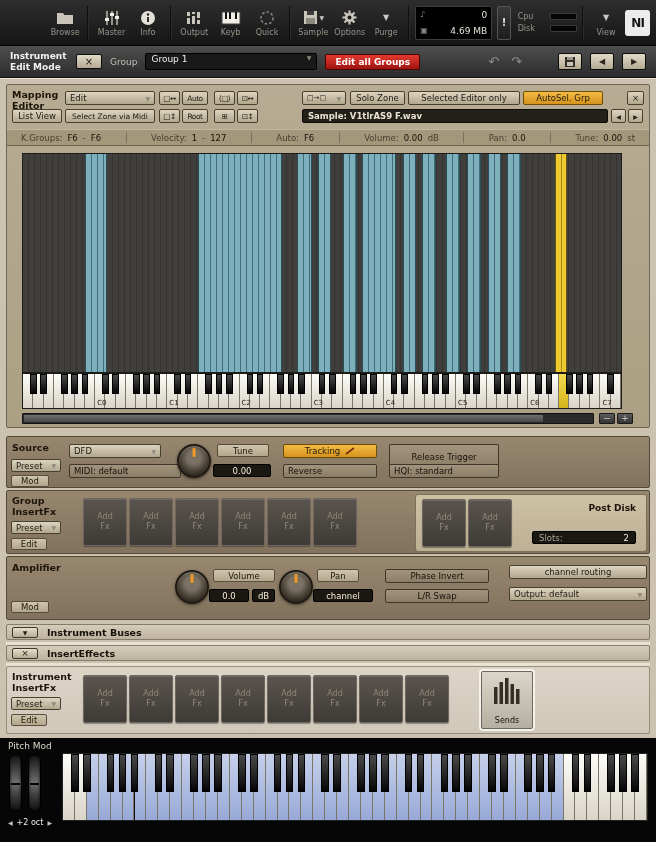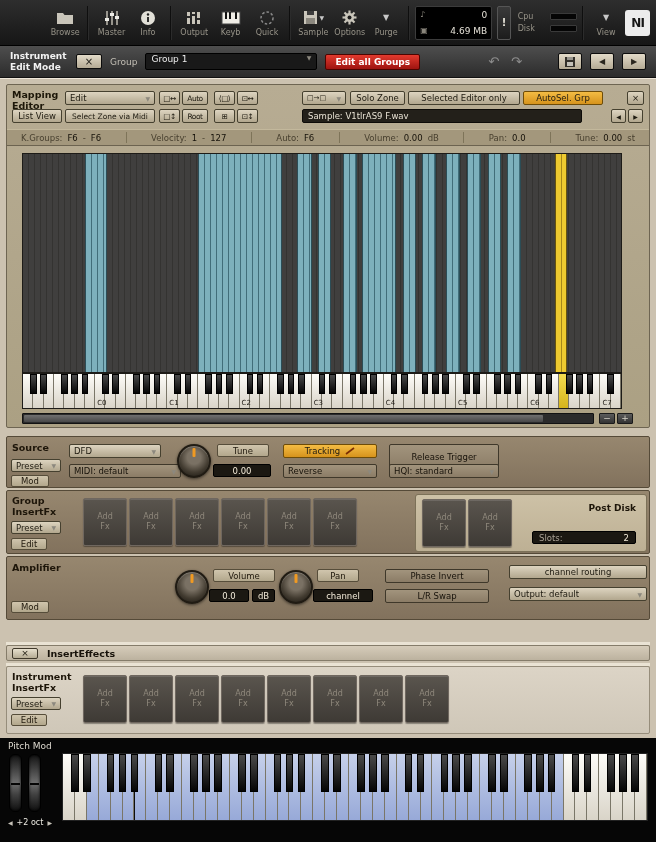--- a/index.html
+++ b/index.html
@@ -348,21 +348,21 @@
     <div class="btn abs" style="left:620px;top:6px;width:17px;height:14px;">
       <span>×</span>
       </div>
 
     <div class="btn abs" style="left:5px;top:24px;width:50px;height:14px;">List View</div>
     <div class="btn abs" style="left:58px;top:24px;width:90px;height:14px;font-size:7.5px;">Select Zone via Midi</div>
     <div class="btn tool abs" style="left:152px;top:24px;width:21px;height:14px;">□↕</div>
     <div class="btn tool abs" style="left:175px;top:24px;width:26px;height:14px;">Root</div>
     <div class="btn tool abs" style="left:207px;top:24px;width:21px;height:14px;">⊞</div>
     <div class="btn tool abs" style="left:230px;top:24px;width:21px;height:14px;">⊡↕</div>
-    <div class="inset abs" style="left:295px;top:24px;width:280px;height:14px;">Sample: V1tlrAS9 F.wav</div>
+    <div class="inset abs" style="left:295px;top:24px;width:306px;height:14px;font-weight:bold;">Sample: V1tlrAS9 F.wav</div>
     <div class="btn abs" style="left:604px;top:24px;width:15px;height:14px;font-size:6px;">
       <span>◀</span>
       </div>
     <div class="btn abs" style="left:621px;top:24px;width:15px;height:14px;font-size:6px;">
       <span>▶</span>
       </div>
 
     <div class="map-info">
       <span class="ig">
           <span class="l">K.Groups:</span>
@@ -636,20 +636,26 @@
     <div class="valbox" style="left:306px;top:32px;width:60px;">channel</div>
     <div class="obtn abs" style="left:378px;top:12px;width:104px;height:14px;">Phase Invert</div>
     <div class="obtn abs" style="left:378px;top:32px;width:104px;height:14px;">L/R Swap</div>
     <div class="btn abs" style="left:502px;top:8px;width:138px;height:14px;">channel routing</div>
     <div class="btn dd abs" style="left:502px;top:30px;width:138px;height:14px;">
       <span>Output: default</span>
         <span class="arr">▼</span>
       </div>
   </div>
 
+  <div class="bar" style="top:624px;">
+    <div class="bbtn">
+      <span>▼</span>
+      </div>
+    <span class="t">Instrument Buses</span>
+  </div>
   <div class="strip" style="top:641.5px;"></div>
   <div class="bar" style="top:645px;">
     <div class="bbtn">
       <span style="font-size:9px;">×</span>
       </div>
     <span class="t">InsertEffects</span>
   </div>
   <div class="strip" style="top:662.5px;"></div>
 
   <div class="lsec" style="top:666px;height:68px;">
@@ -681,20 +687,32 @@
         <div class="fx-slot">
           <span>Add Fx</span>
         </div>
         <div class="fx-slot">
           <span>Add Fx</span>
         </div>
         <div class="fx-slot">
           <span>Add Fx</span>
         </div>
       </div>
+    <div class="sends-slot" style="left:474px;top:4px;">
+      <svg width="28" height="28">
+          <g fill="#332e26">
+            <rect x="1" y="10" width="3.5" height="17"></rect>
+            <rect x="6.5" y="5" width="3.5" height="22"></rect>
+            <rect x="12" y="1" width="3.5" height="26"></rect>
+            <rect x="17.5" y="7" width="3.5" height="20"></rect>
+            <rect x="23" y="12" width="3.5" height="15"></rect>
+          </g>
+        </svg>
+      <span class="sends-lbl">Sends</span>
+    </div>
   </div>
 
   <div class="bottom">
     <div class="pm-label">Pitch Mod</div>
     <div class="wheel" style="left:9px;"></div>
     <div class="wheel" style="left:28px;"></div>
     <div class="oct-ctl">
       <span class="a">◀</span>
       <span class="t">+2 oct</span>
       <span class="a">▶</span>

